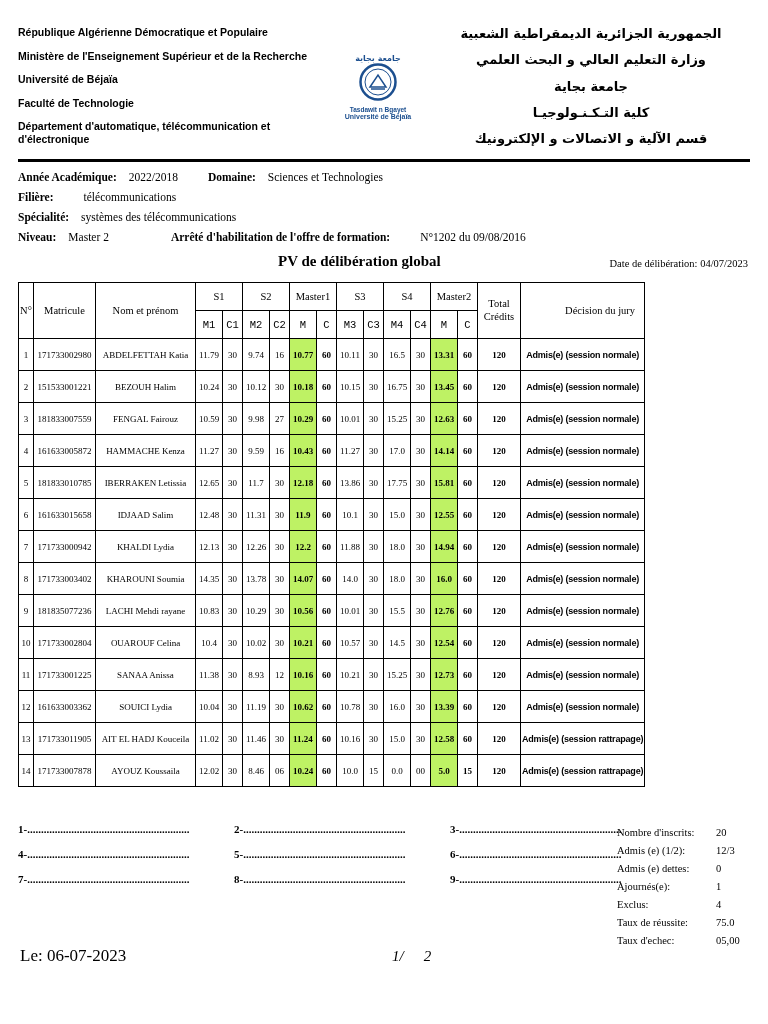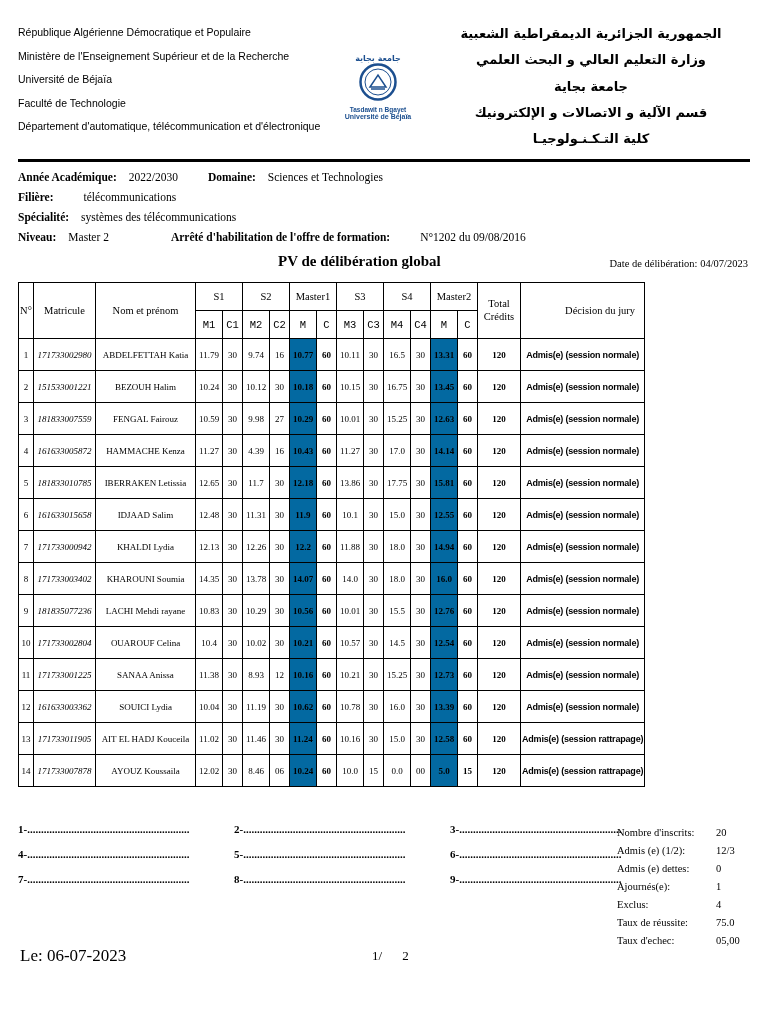--- a/index.html
+++ b/index.html
@@ -4,21 +4,21 @@
 <style>
   * { margin:0; padding:0; box-sizing:border-box; }
   html,body { background:#ffffff; }
   .page {
     width:768px; height:1024px; position:relative; background:#fff;
     color:#000; font-family:"Liberation Serif", serif; overflow:hidden;
   }
 
   
   .doc-header { display:flex; padding:26px 16px 0 18px; }
-  .fr-block { width:308px; font-family:"Liberation Sans", sans-serif; font-weight:normal; font-size:10.5px; }
+  .fr-block { width:308px; font-family:"Liberation Sans", sans-serif; font-weight:bold; font-size:10.5px; }
   .fr-line { margin-bottom:11px; line-height:1.2; }
   .fr-line:nth-child(3) { margin-top:9px; }
   .logo-block { width:104px; text-align:center; margin-top:28px; color:#1c4f8f; flex:none; }
   .logo-ar { font-family:"DejaVu Sans", sans-serif; font-size:8px; font-weight:bold; }
   .logo-line1 { font-size:6.5px; font-family:"Liberation Sans", sans-serif; font-weight:bold; margin-top:1px; }
   .logo-line2 { font-size:7px; font-family:"Liberation Sans", sans-serif; font-weight:bold; }
   .ar-block { flex:1; text-align:center; direction:rtl; font-family:"DejaVu Sans", sans-serif; font-weight:bold; font-size:13px; }
   .ar-line { margin-bottom:10px; line-height:1.25; }
 
   .rule { margin:2px 18px 0 18px; border-top:3px solid #000; }
@@ -40,35 +40,35 @@
   .pv-table { border-collapse:collapse; margin:3px 0 0 18px; table-layout:fixed; border:1.5px solid #000; }
   .pv-table th, .pv-table td { border:1px solid #000; text-align:center; vertical-align:middle; padding:0 1px; overflow:hidden; }
   .pv-table thead tr.h1 th { height:28px; font-size:10.5px; font-weight:normal; }
   .pv-table thead tr.h2 th { height:28px; font-size:10.5px; font-weight:normal;font-family:Liberation Mono, monospace; }
   th.h-n { font-size:9px; }
   th.h-total { font-size:10.5px; line-height:1.2; }
   th.h-decision { font-size:11px;padding-left:36px; }
   .pv-table tbody tr { height:32px; }
   .pv-table tbody td { font-size:9px; }
   .c-nom { text-align:left; padding-left:3px; font-size:9.5px; }
-  .c-mat { font-size:9px;font-style:italic; }
-  .hl { background:#0369a1; }
+  .c-mat { font-size:9px; }
+  .hl { background:#bef264; }
   .bold { font-weight:bold; }
   .c-credits { font-weight:bold; font-size:9.5px; }
   .c-decision { font-family:"Liberation Sans", sans-serif; font-weight:bold; font-size:7.5px; letter-spacing:-0.2px; white-space:nowrap; }
 
   
   .sig-section { margin:36px 18px 0 18px; width:570px; }
   .sig-title { font-family:"Liberation Sans", sans-serif; font-weight:bold; font-size:12px; margin-bottom:15px; }
   .sig-grid { display:grid; grid-template-columns:216px 216px 216px; row-gap:13px; }
   .sig-entry { font-weight:bold; font-size:11px; width:205px; white-space:nowrap; overflow:hidden; }
 
   
   .footer-date { position:absolute; left:20px; top:946px; font-size:17px; }
-  .footer-page { position:absolute; left:372px; top:948px; font-size:13px; }
+  .footer-page { position:absolute; left:392px; top:948px; font-size:15px;font-style:italic; }
   .footer-page .pg2 { margin-left:20px; }
 
   
   .stats { position:absolute; left:601px; top:827px; width:162px; font-size:10.5px; }
   .stat-row { display:flex; margin-bottom:7px; }
   .stat-label { width:99px; flex:none;margin-left:16px; }
   .stat-value { }
 </style>
 </head>
 <body>
@@ -91,30 +91,30 @@
         <path d="M11 24 L19 12 L27 24 Z" fill="none" stroke="#1c4f8f" stroke-width="1.5"></path>
         <line x1="12" y1="26" x2="26" y2="26" stroke="#1c4f8f" stroke-width="1.5"></line>
       </svg>
       <div class="logo-line1">Tasdawit n Bgayet</div>
       <div class="logo-line2">Université de Béjaïa</div>
     </div>
     <div class="ar-block" lang="ar" dir="rtl">
         <div class="ar-line">الجمهورية الجزائرية الديمقراطية الشعبية</div>
         <div class="ar-line">وزارة التعليم العالي و البحث العلمي</div>
         <div class="ar-line">جامعة بجاية</div>
+        <div class="ar-line">كلية التـكـنـولوجيـا</div>
         <div class="ar-line">قسم الآلية و الاتصالات و الإلكترونيك</div>
-        <div class="ar-line">كلية التـكـنـولوجيـا</div>
       </div>
   </header>
 
   <div class="rule"></div>
 
   <section class="info">
     <div class="info-line">
-      <span class="lbl gap-s">Année Académique:</span><span class="gap-m">2022/2030</span><span class="lbl gap-s">Domaine:</span><span>Sciences et Technologies</span>
+      <span class="lbl gap-s">Année Académique:</span><span class="gap-m">2022/2018</span><span class="lbl gap-s">Domaine:</span><span>Sciences et Technologies</span>
     </div>
     <div class="info-line">
       <span class="lbl gap-m">Filière:</span><span>télécommunications</span>
     </div>
     <div class="info-line">
       <span class="lbl gap-s">Spécialité:</span><span>systèmes des télécommunications</span>
     </div>
     <div class="info-line">
       <span class="lbl gap-s">Niveau:</span><span class="gap-l">Master 2</span><span class="lbl gap-m">Arrêté d'habilitation de l'offre de formation:</span><span>N°1202  du  09/08/2016</span>
     </div>
@@ -234,21 +234,21 @@
           <td class="c-val bold">60</td>
           <td class="c-credits">120</td>
           <td class="c-decision">Admis(e) (session normale)</td>
         </tr>
         <tr>
           <td class="c-n">4</td>
           <td class="c-mat">161633005872</td>
           <td class="c-nom">HAMMACHE Kenza</td>
           <td class="c-val">11.27</td>
           <td class="c-val">30</td>
-          <td class="c-val">4.39</td>
+          <td class="c-val">9.59</td>
           <td class="c-val">16</td>
           <td class="c-val hl bold">10.43</td>
           <td class="c-val bold">60</td>
           <td class="c-val">11.27</td>
           <td class="c-val">30</td>
           <td class="c-val">17.0</td>
           <td class="c-val">30</td>
           <td class="c-val hl bold">14.14</td>
           <td class="c-val bold">60</td>
           <td class="c-credits">120</td>

